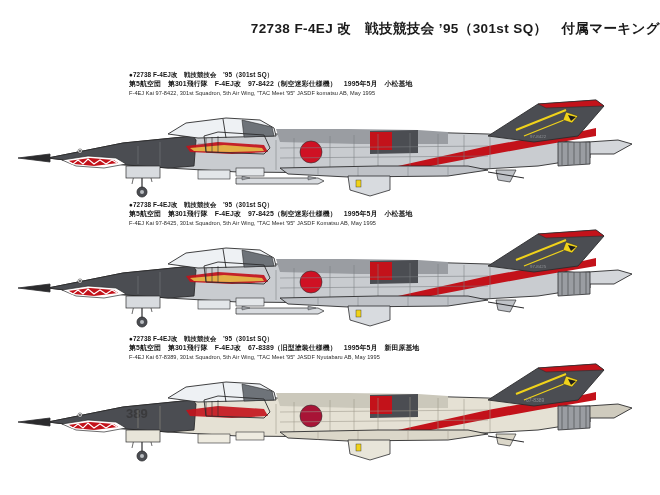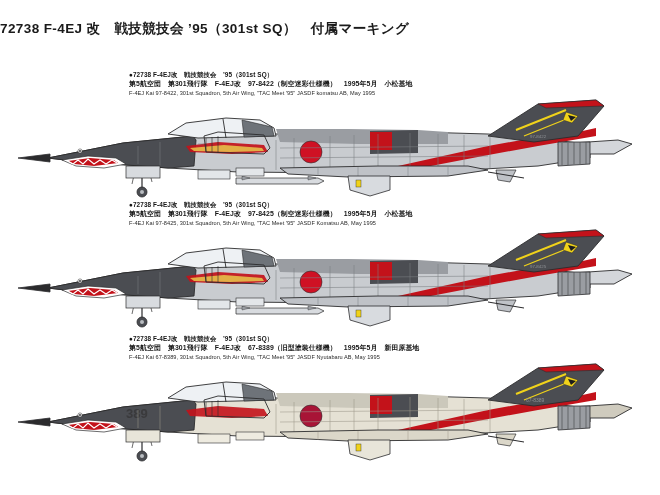--- a/index.html
+++ b/index.html
@@ -19,21 +19,21 @@
     position: absolute;
     inset: 0;
     background: #ffffff;
   }
 
   .sheet-title {
     position: absolute;
     top: 20px;
     left: 0;
     width: 660px;
-    text-align: left;
+    text-align: right;
     font-size: 13.5px;
     font-weight: bold;
     color: #1a1a1a;
     letter-spacing: 0.4px;
     white-space: nowrap;
   }
 
   .profile-block {
     position: absolute;
     left: 0;

